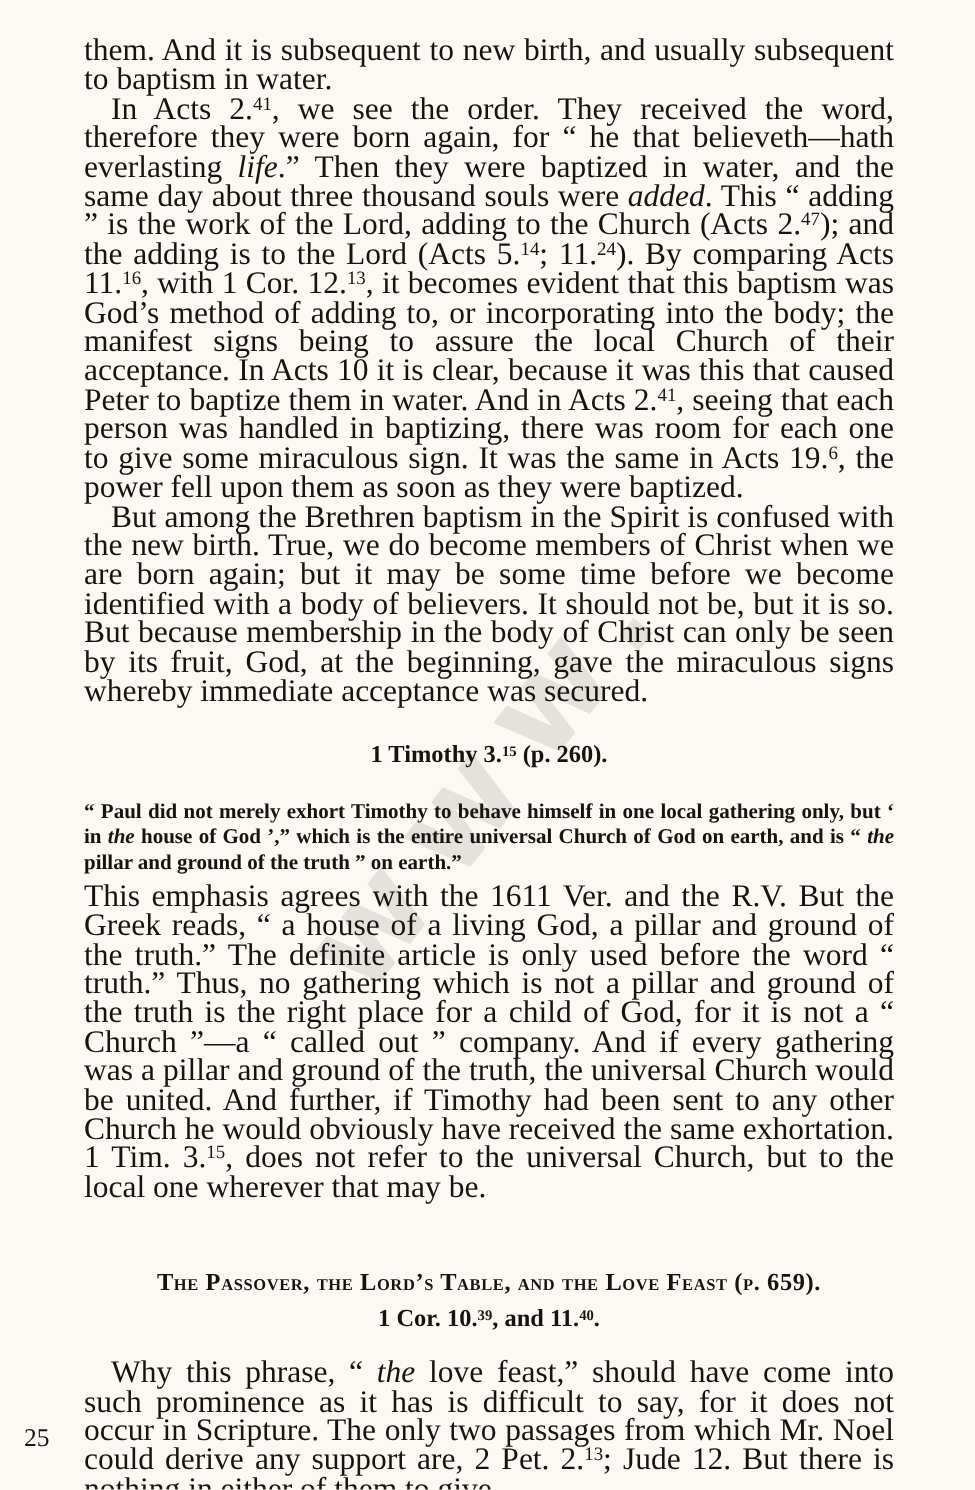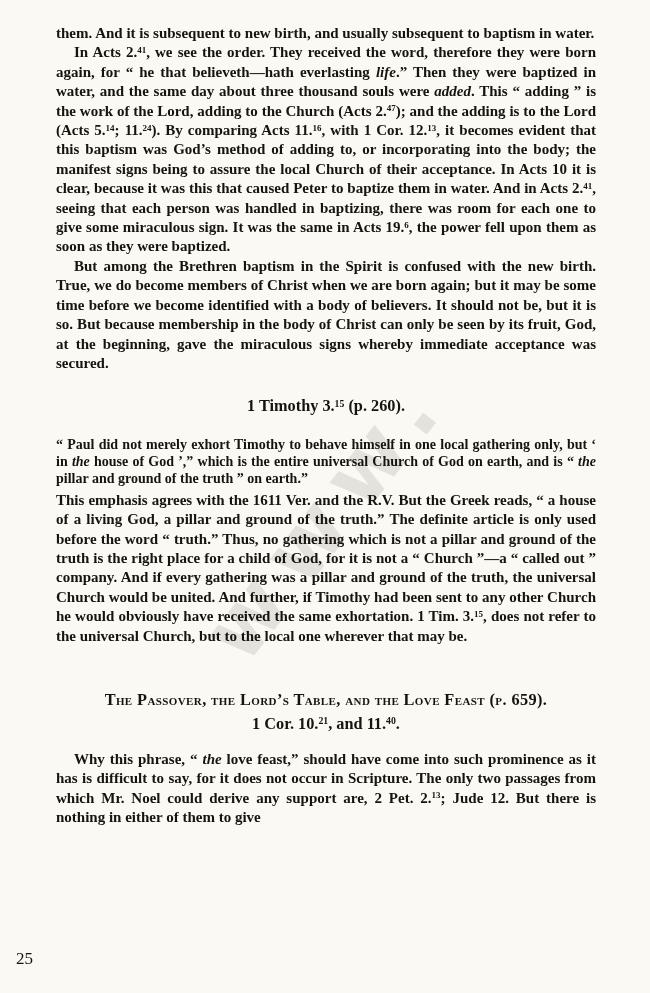--- a/index.html
+++ b/index.html
@@ -29,27 +29,26 @@
     font-weight: bold;
     font-size: 86px;
     letter-spacing: 18px;
     white-space: nowrap;
     color: rgba(178, 173, 166, 0.30);
     z-index: 0;
     pointer-events: none;
     user-select: none;
   }
   .body-text {
-    font-size: 15px;
+    font-size: 21px;
     line-height: 19.4px;
     text-align: justify;
     margin: 0;
     position: relative;
     z-index: 1;
-    font-weight: bold;
   }
   .indent { text-indent: 18px; }
   .quote-text {
     font-size: 14px;
     line-height: 16.8px;
     text-align: justify;
     margin: 3px 0 3px 0;
     font-weight: bold;
   }
   .section-heading {
@@ -96,19 +95,19 @@
 
   <h2 class="section-heading">1 Timothy 3.<sup>15</sup> (p. 260).</h2>
 
 
   <p class="quote-text">“ Paul did not merely exhort Timothy to behave himself in one local gathering only, but ‘ in <i>the</i> house of God ’,” which is the entire universal Church of God on earth, and is “ <i>the</i> pillar and ground of the truth ” on earth.”</p>
 
   <p class="body-text">This emphasis agrees with the 1611 Ver. and the R.V.  But the Greek reads, “ a house of a living God, a pillar and ground of the truth.”  The definite article is only used before the word “ truth.”  Thus, no gathering which is not a pillar and ground of the truth is the right place for a child of God, for it is not a “ Church ”—a “ called out ” company.  And if every gathering was a pillar and ground of the truth, the universal Church would be united.  And further, if Timothy had been sent to any other Church he would obviously have received the same exhortation.  1 Tim. 3.<sup>15</sup>, does not refer to the universal Church, but to the local one wherever that may be.</p>
 
   <h2 class="section-heading tight-top smallcaps">The Passover, the Lord’s Table, and the Love Feast (p. 659).</h2>
 
-  <h2 class="section-heading subhead">1 Cor. 10.<sup>21</sup>, and 11.<sup>40</sup>.</h2>
+  <h2 class="section-heading subhead">1 Cor. 10.<sup>39</sup>, and 11.<sup>40</sup>.</h2>
 
   <p class="body-text indent">Why this phrase, “ <i>the</i> love feast,” should have come into such prominence as it has is difficult to say, for it does not occur in Scripture.  The only two passages from which Mr. Noel could derive any support are, 2 Pet. 2.<sup>13</sup>; Jude 12.  But there is nothing in either of them to give</p>
 
   <div class="page-number">25</div>
 
 </div>
 
 </body></html>

